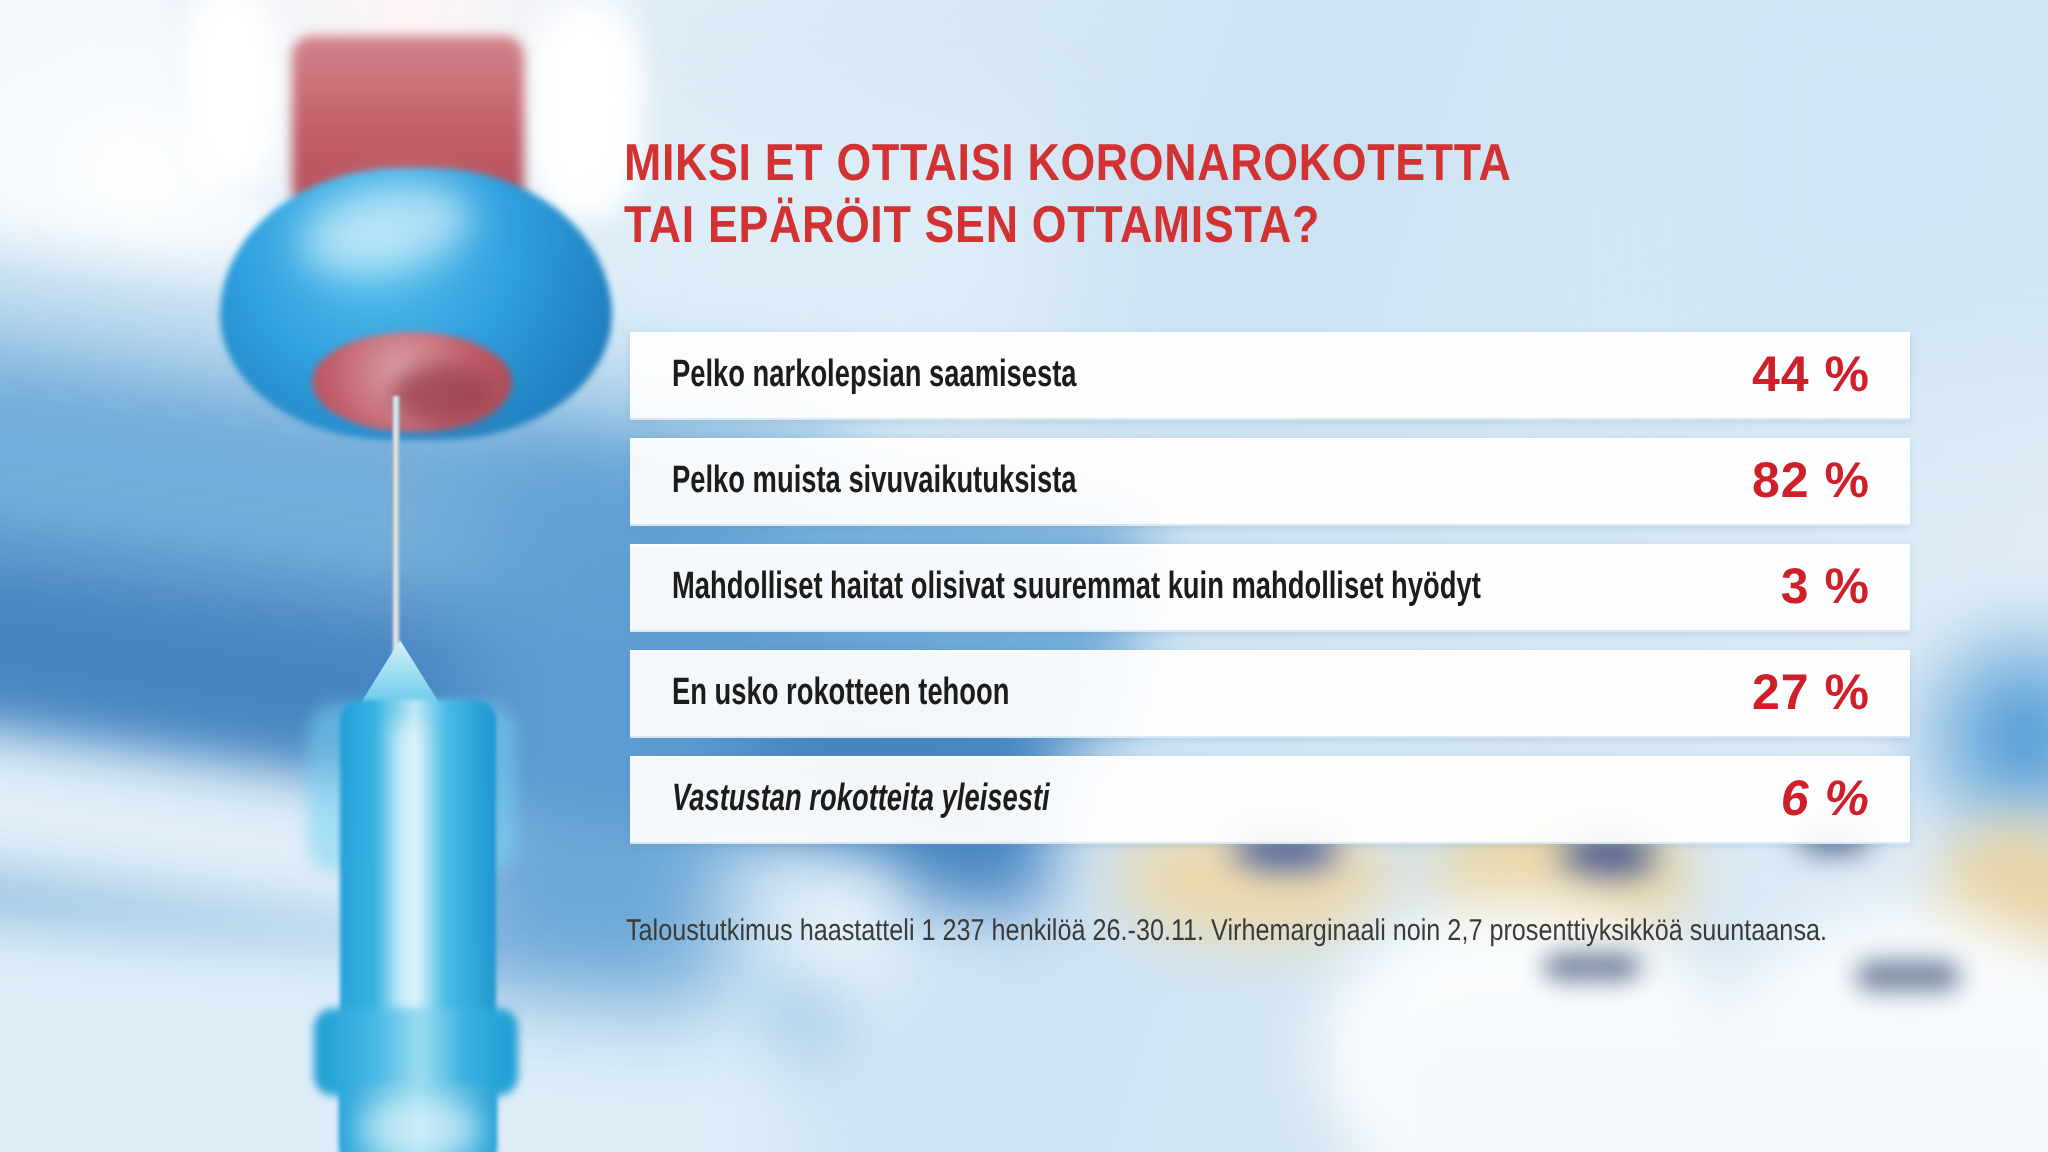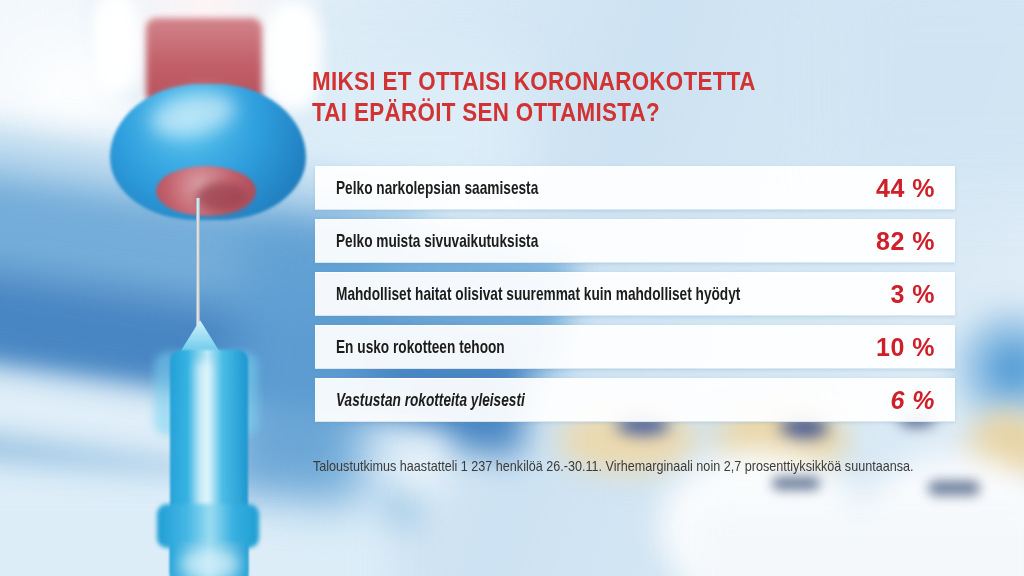--- a/index.html
+++ b/index.html
@@ -153,21 +153,21 @@
     <div class="row">
       <span class="row-label">Pelko muista sivuvaikutuksista</span>
       <span class="row-value">82 %</span>
     </div>
     <div class="row">
       <span class="row-label">Mahdolliset haitat olisivat suuremmat kuin mahdolliset hyödyt</span>
       <span class="row-value">3 %</span>
     </div>
     <div class="row">
       <span class="row-label">En usko rokotteen tehoon</span>
-      <span class="row-value">10 %</span>
+      <span class="row-value">27 %</span>
     </div>
     <div class="row">
       <span class="row-label">Vastustan rokotteita yleisesti</span>
       <span class="row-value">6 %</span>
     </div>
   </div>
 
   <div class="footnote">Taloustutkimus haastatteli 1 237 henkilöä 26.-30.11. Virhemarginaali noin 2,7 prosenttiyksikköä suuntaansa.</div>
 
 </div>

